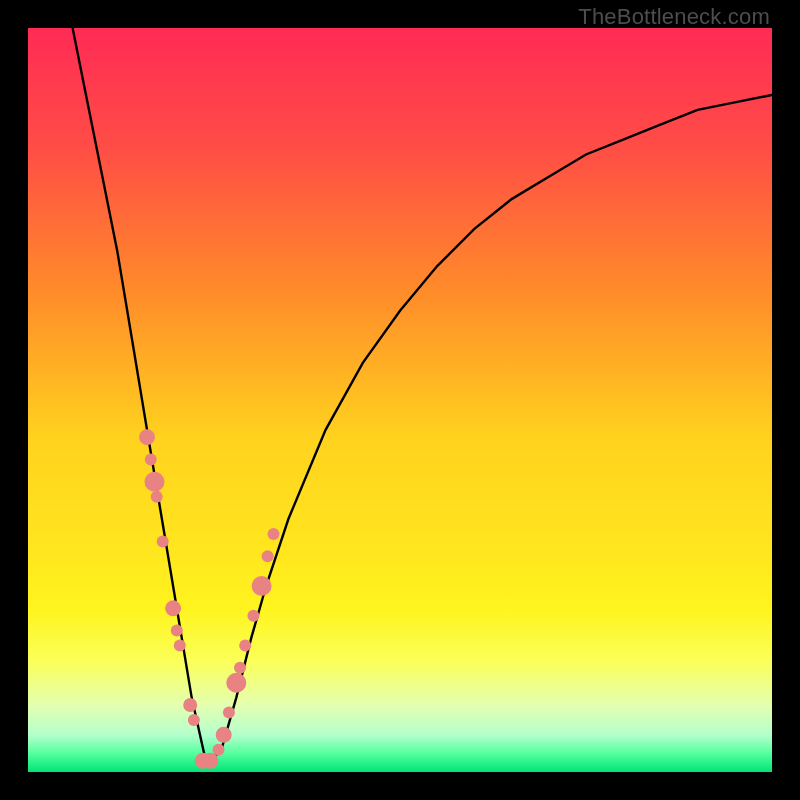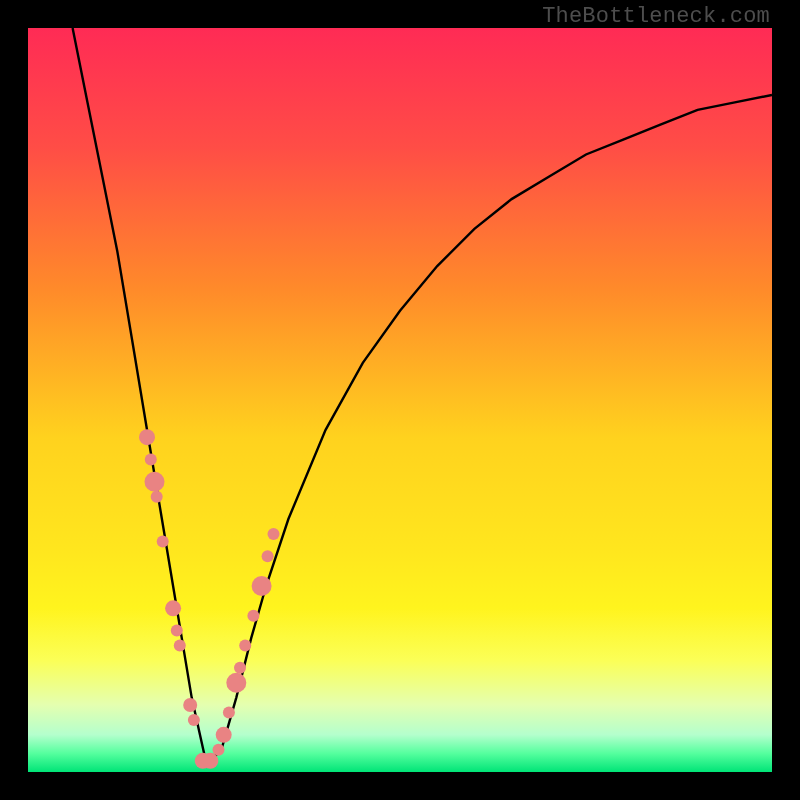--- a/index.html
+++ b/index.html
@@ -33,21 +33,20 @@
     inset: 0;
   }
   .watermark {
     position: absolute;
     top: 4px;
     right: 30px;
     color: #4d4d4d;
     font-size: 22px;
     font-weight: 400;
     letter-spacing: 0.2px;
-    font-family: Liberation Mono, monospace;
   }
 </style>
 </head>
 <body>
 
 <div class="frame">
   <div class="plot-area">
     <svg class="gradient-bg" viewBox="0 0 744 744" preserveAspectRatio="none">
       <defs>
         <linearGradient id="bg-grad" x1="0" y1="0" x2="0" y2="1">

